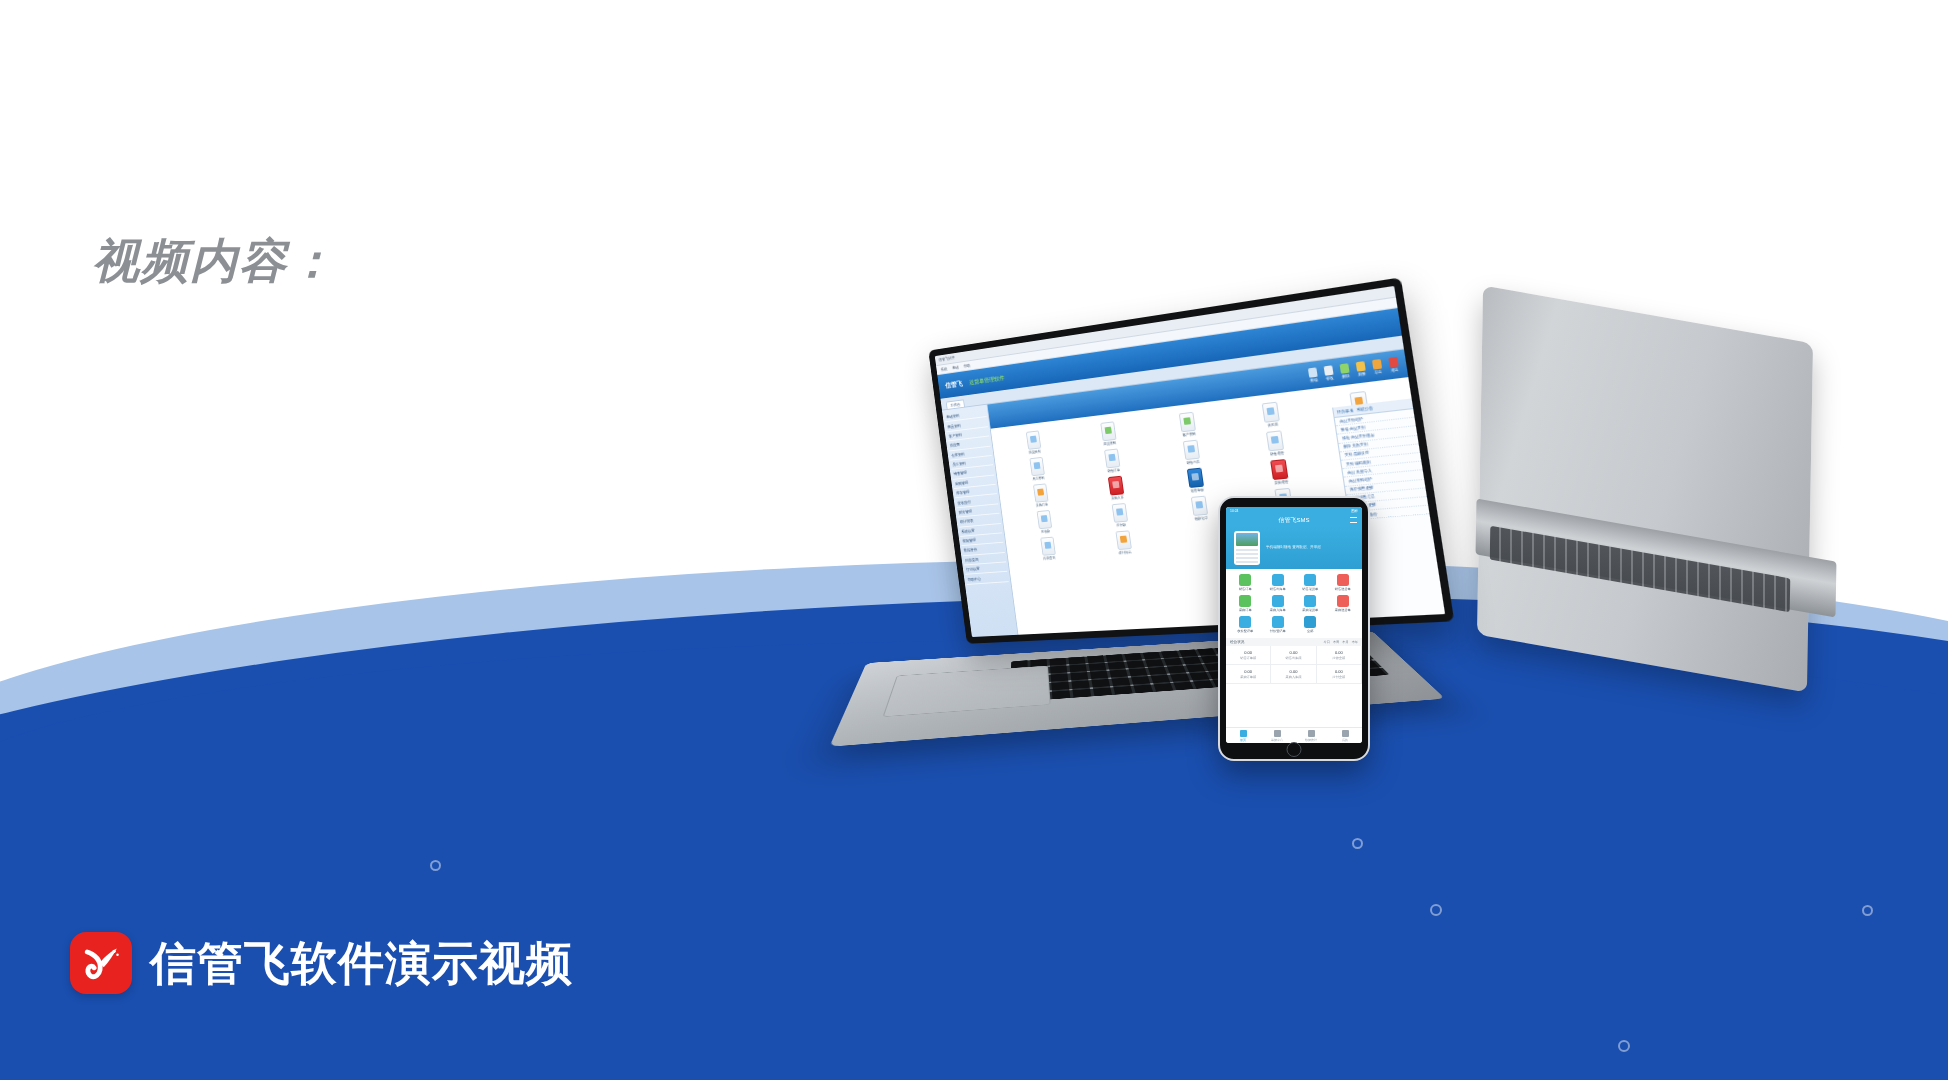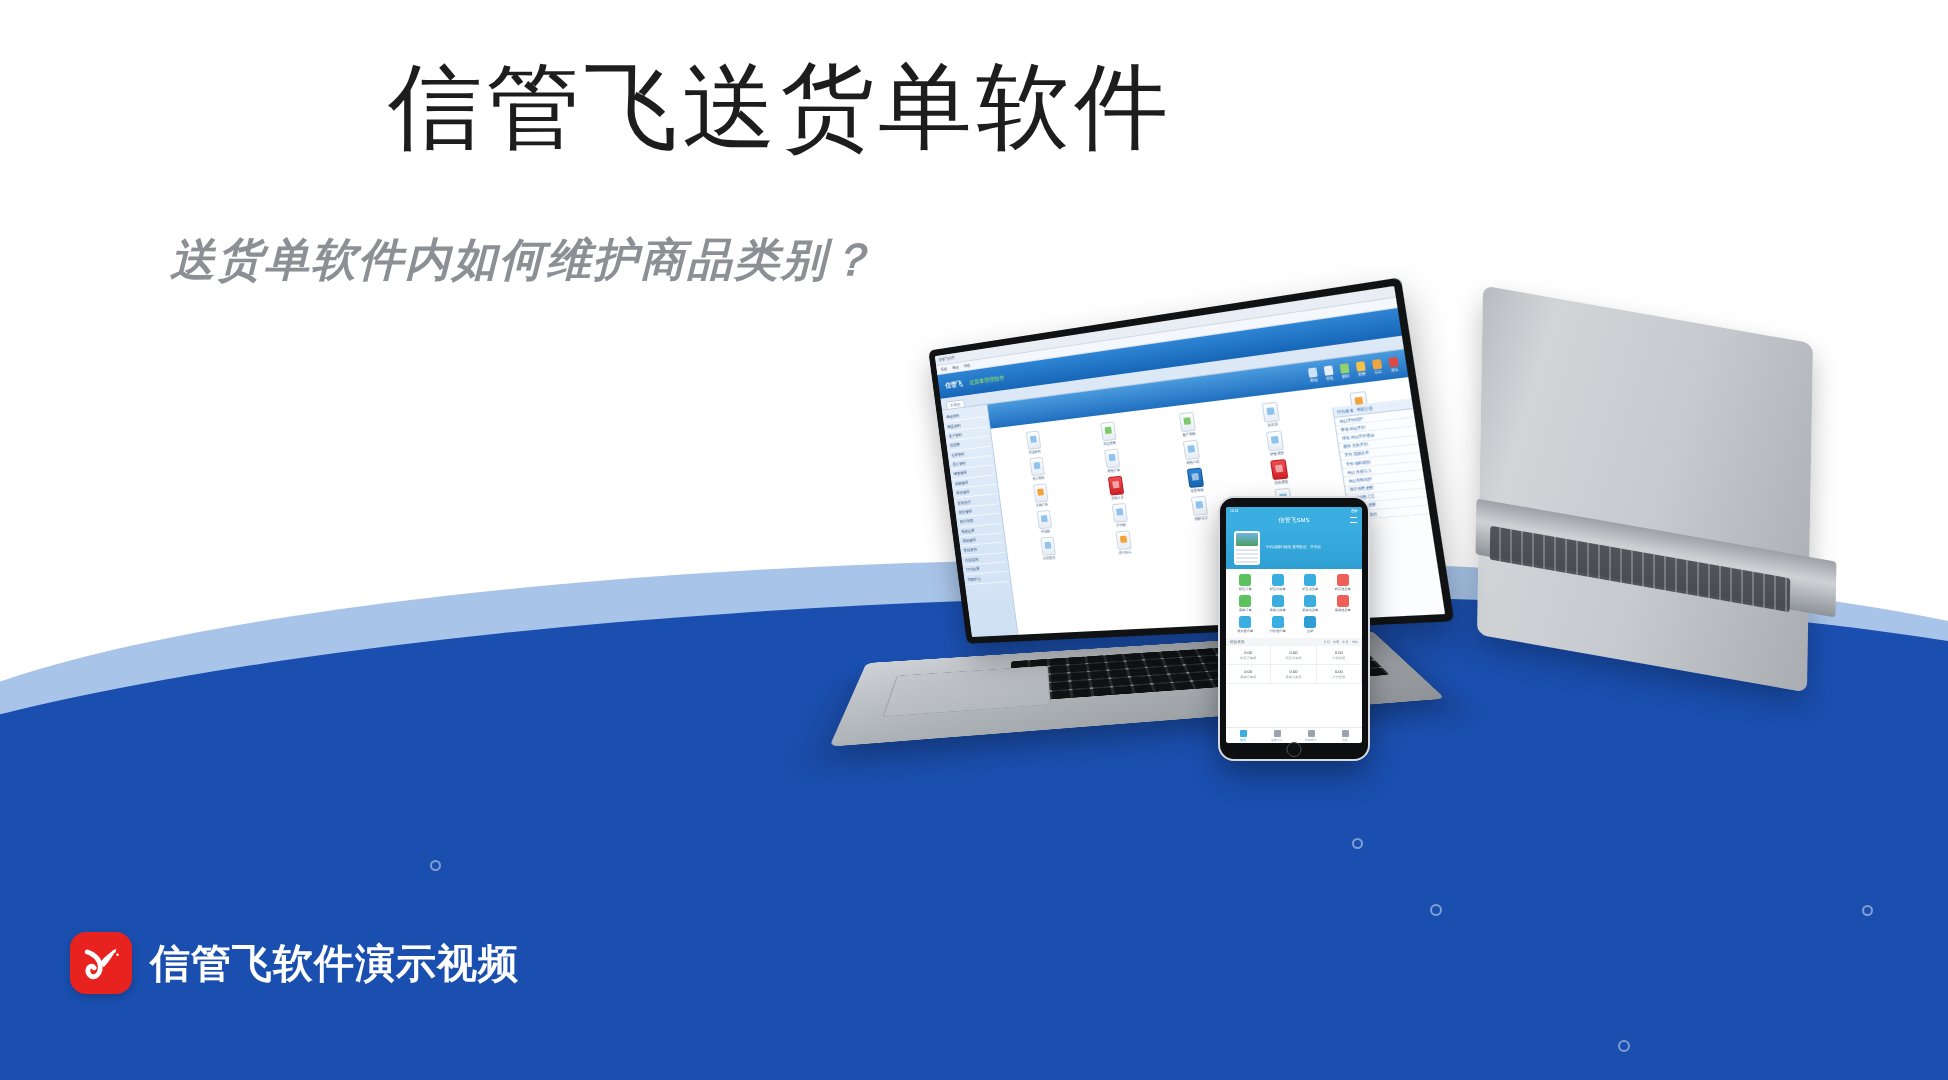--- a/index.html
+++ b/index.html
@@ -171,21 +171,21 @@
 
   
   .footer{position:absolute;left:70px;top:932px;display:flex;align-items:center;gap:18px;}
   .logo-badge{
     width:62px;height:62px;border-radius:16px;background:#e8231f;
     display:flex;align-items:center;justify-content:center;position:relative;flex:none;
     box-shadow:0 3px 8px rgba(0,0,0,.2);
   }
   .logo-badge svg{width:44px;height:44px;display:block;}
   .brand-name{
-    font-size:40px;font-weight:700;color:#ffffff;letter-spacing:1px;white-space:nowrap;
+    font-size:46px;font-weight:700;color:#ffffff;letter-spacing:1px;white-space:nowrap;
     line-height:1;
   }
   .tagline{
     font-size:25px;font-weight:700;color:#f2e51f;white-space:nowrap;
     align-self:flex-end;margin-bottom:7px;margin-left:4px;letter-spacing:.5px;
   }
 </style>
 </head>
 <body>
 
@@ -197,24 +197,23 @@
   <div class="bottom-fill"></div>
 
   <div id="dots">
       <div class="dot" style="left: 430px; top: 860px; width: 7px; height: 7px;"></div>
       <div class="dot" style="left: 1352px; top: 838px; width: 7px; height: 7px;"></div>
       <div class="dot" style="left: 1430px; top: 904px; width: 8px; height: 8px;"></div>
       <div class="dot" style="left: 1862px; top: 905px; width: 7px; height: 7px;"></div>
       <div class="dot" style="left: 1618px; top: 1040px; width: 8px; height: 8px;"></div>
     </div>
 
-  <div class="title">信管飞送货单软件</div>
 
   <div class="subtitle-block">
-    <div class="sub-line indent">送货单软件内如何维护商品类别？</div>
+    <div class="sub-line">视频内容：</div>
   </div>
 
   <div class="devices">
 
     <div class="lid-back"></div>
     <div class="lid-back-edge"></div>
     <div class="lid-back-kb"></div>
 
     <div class="laptop">
 

